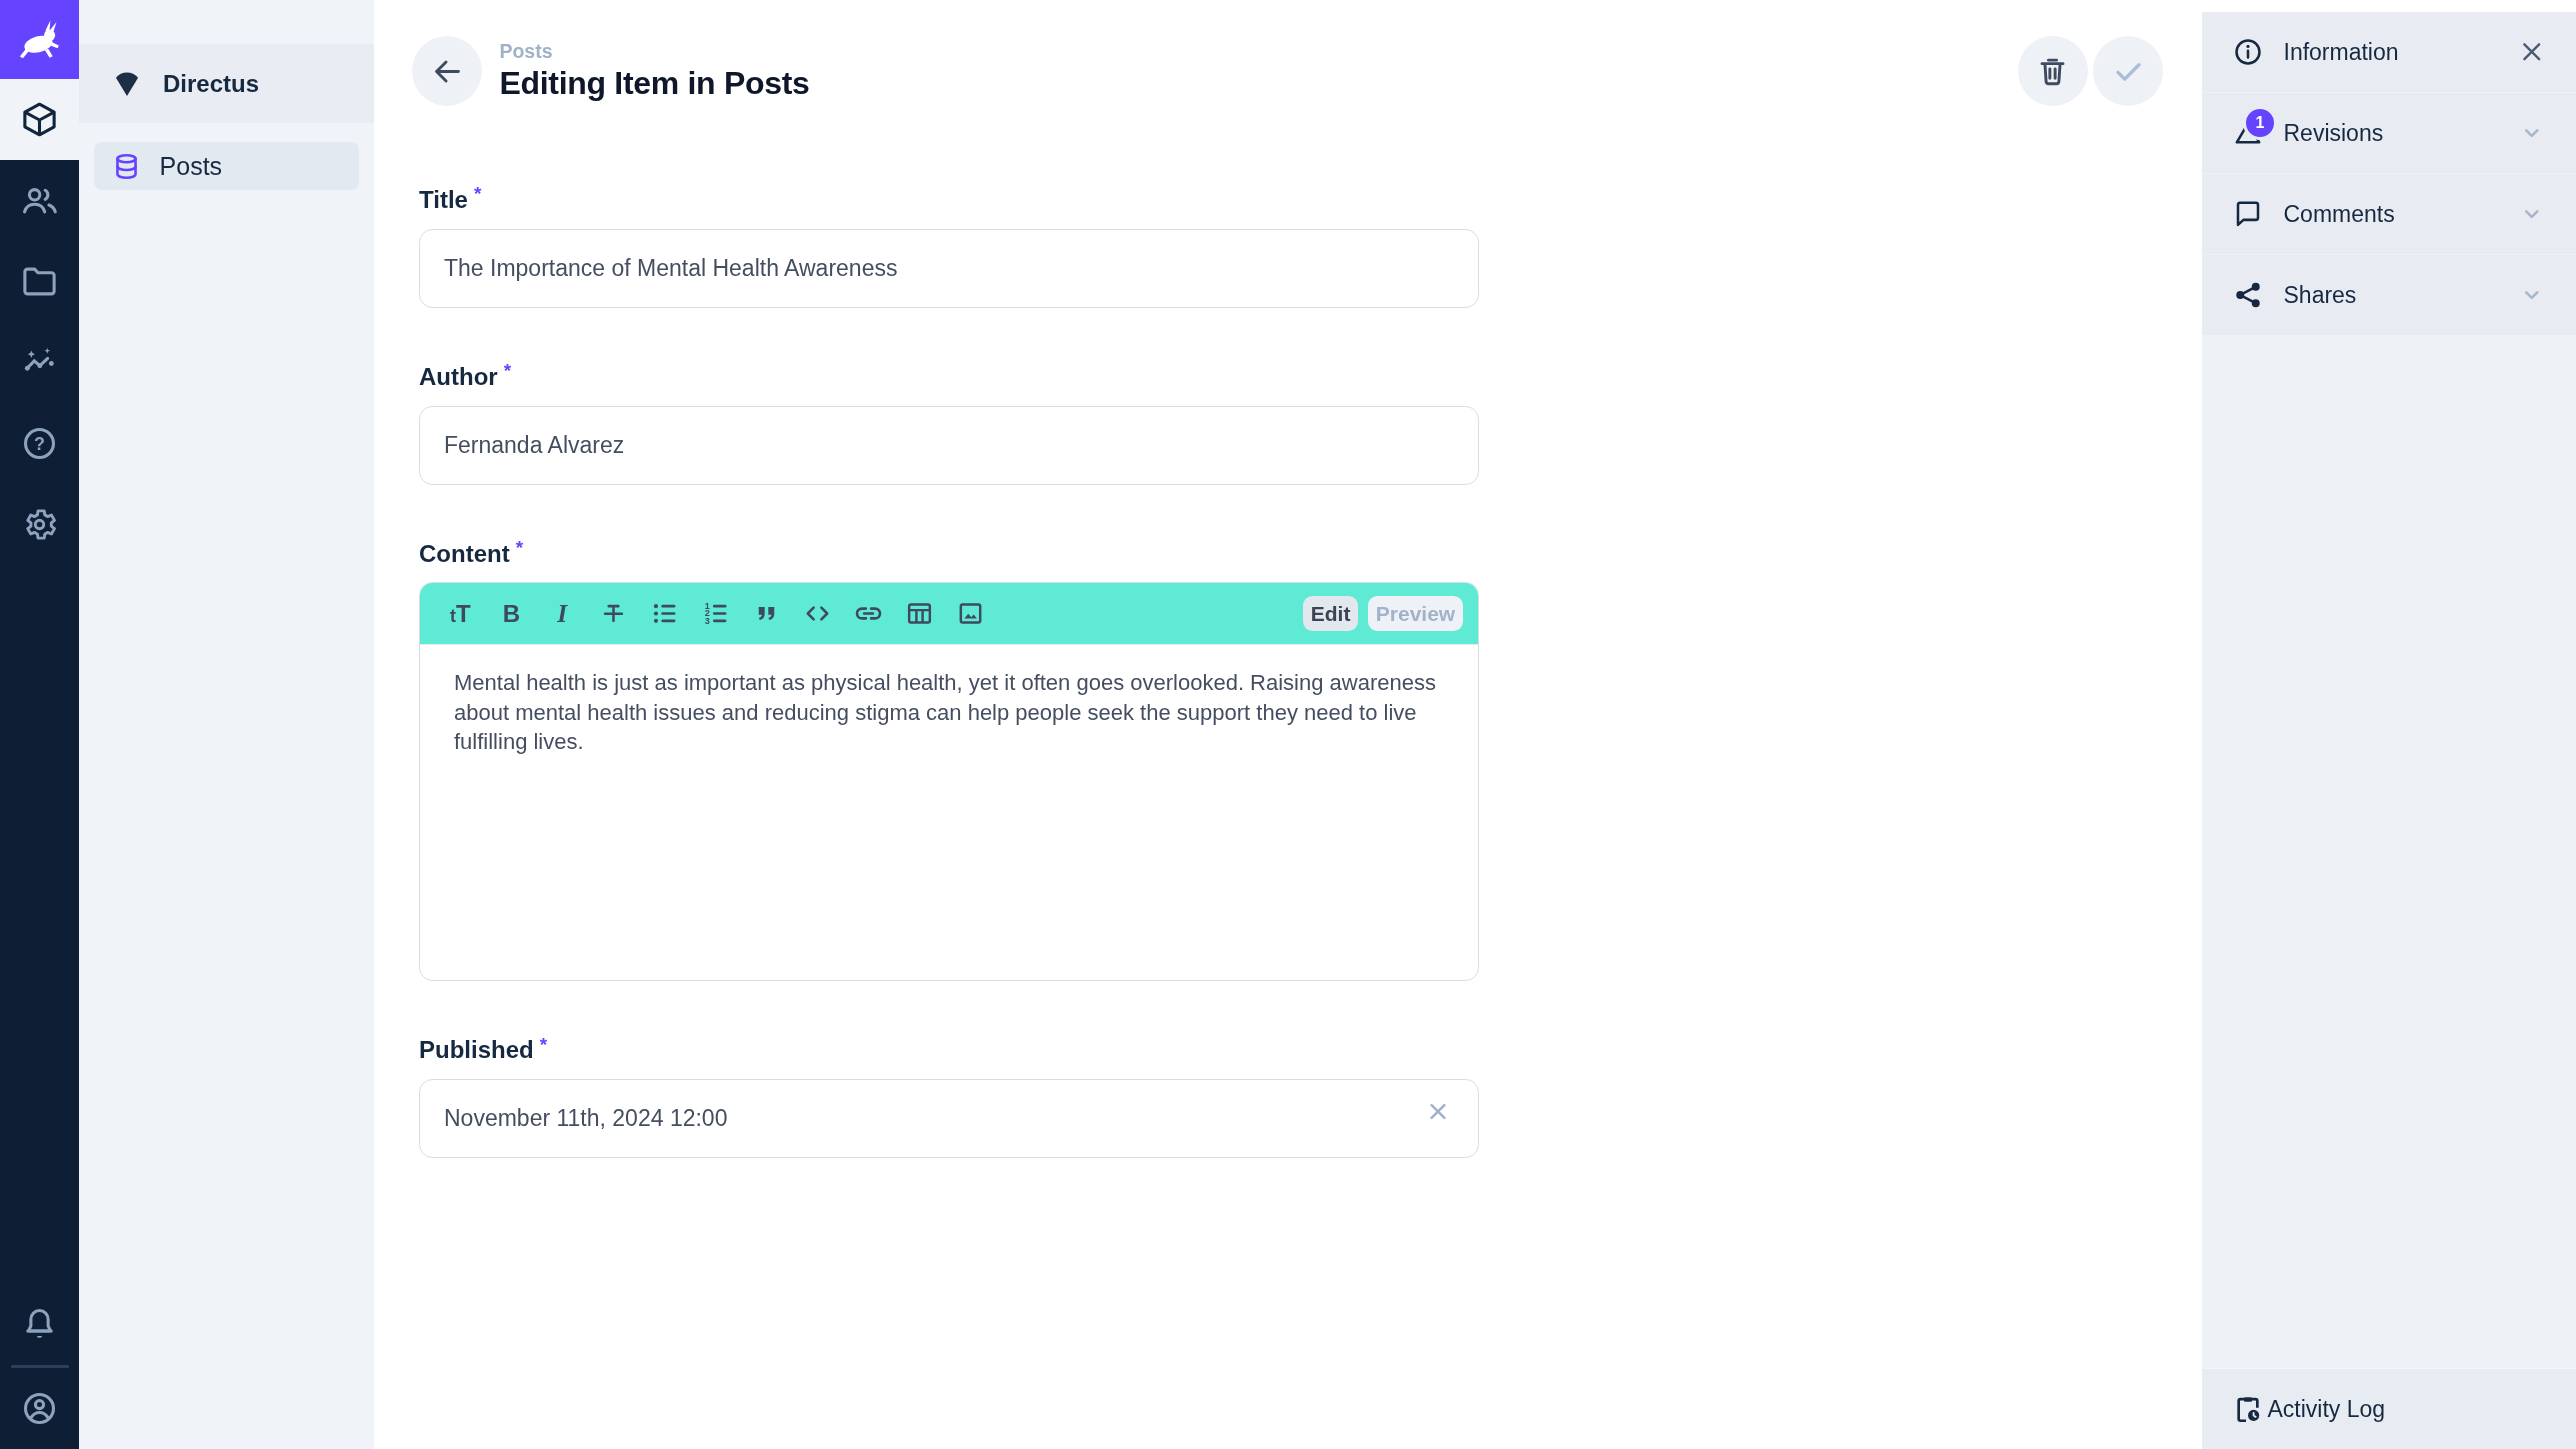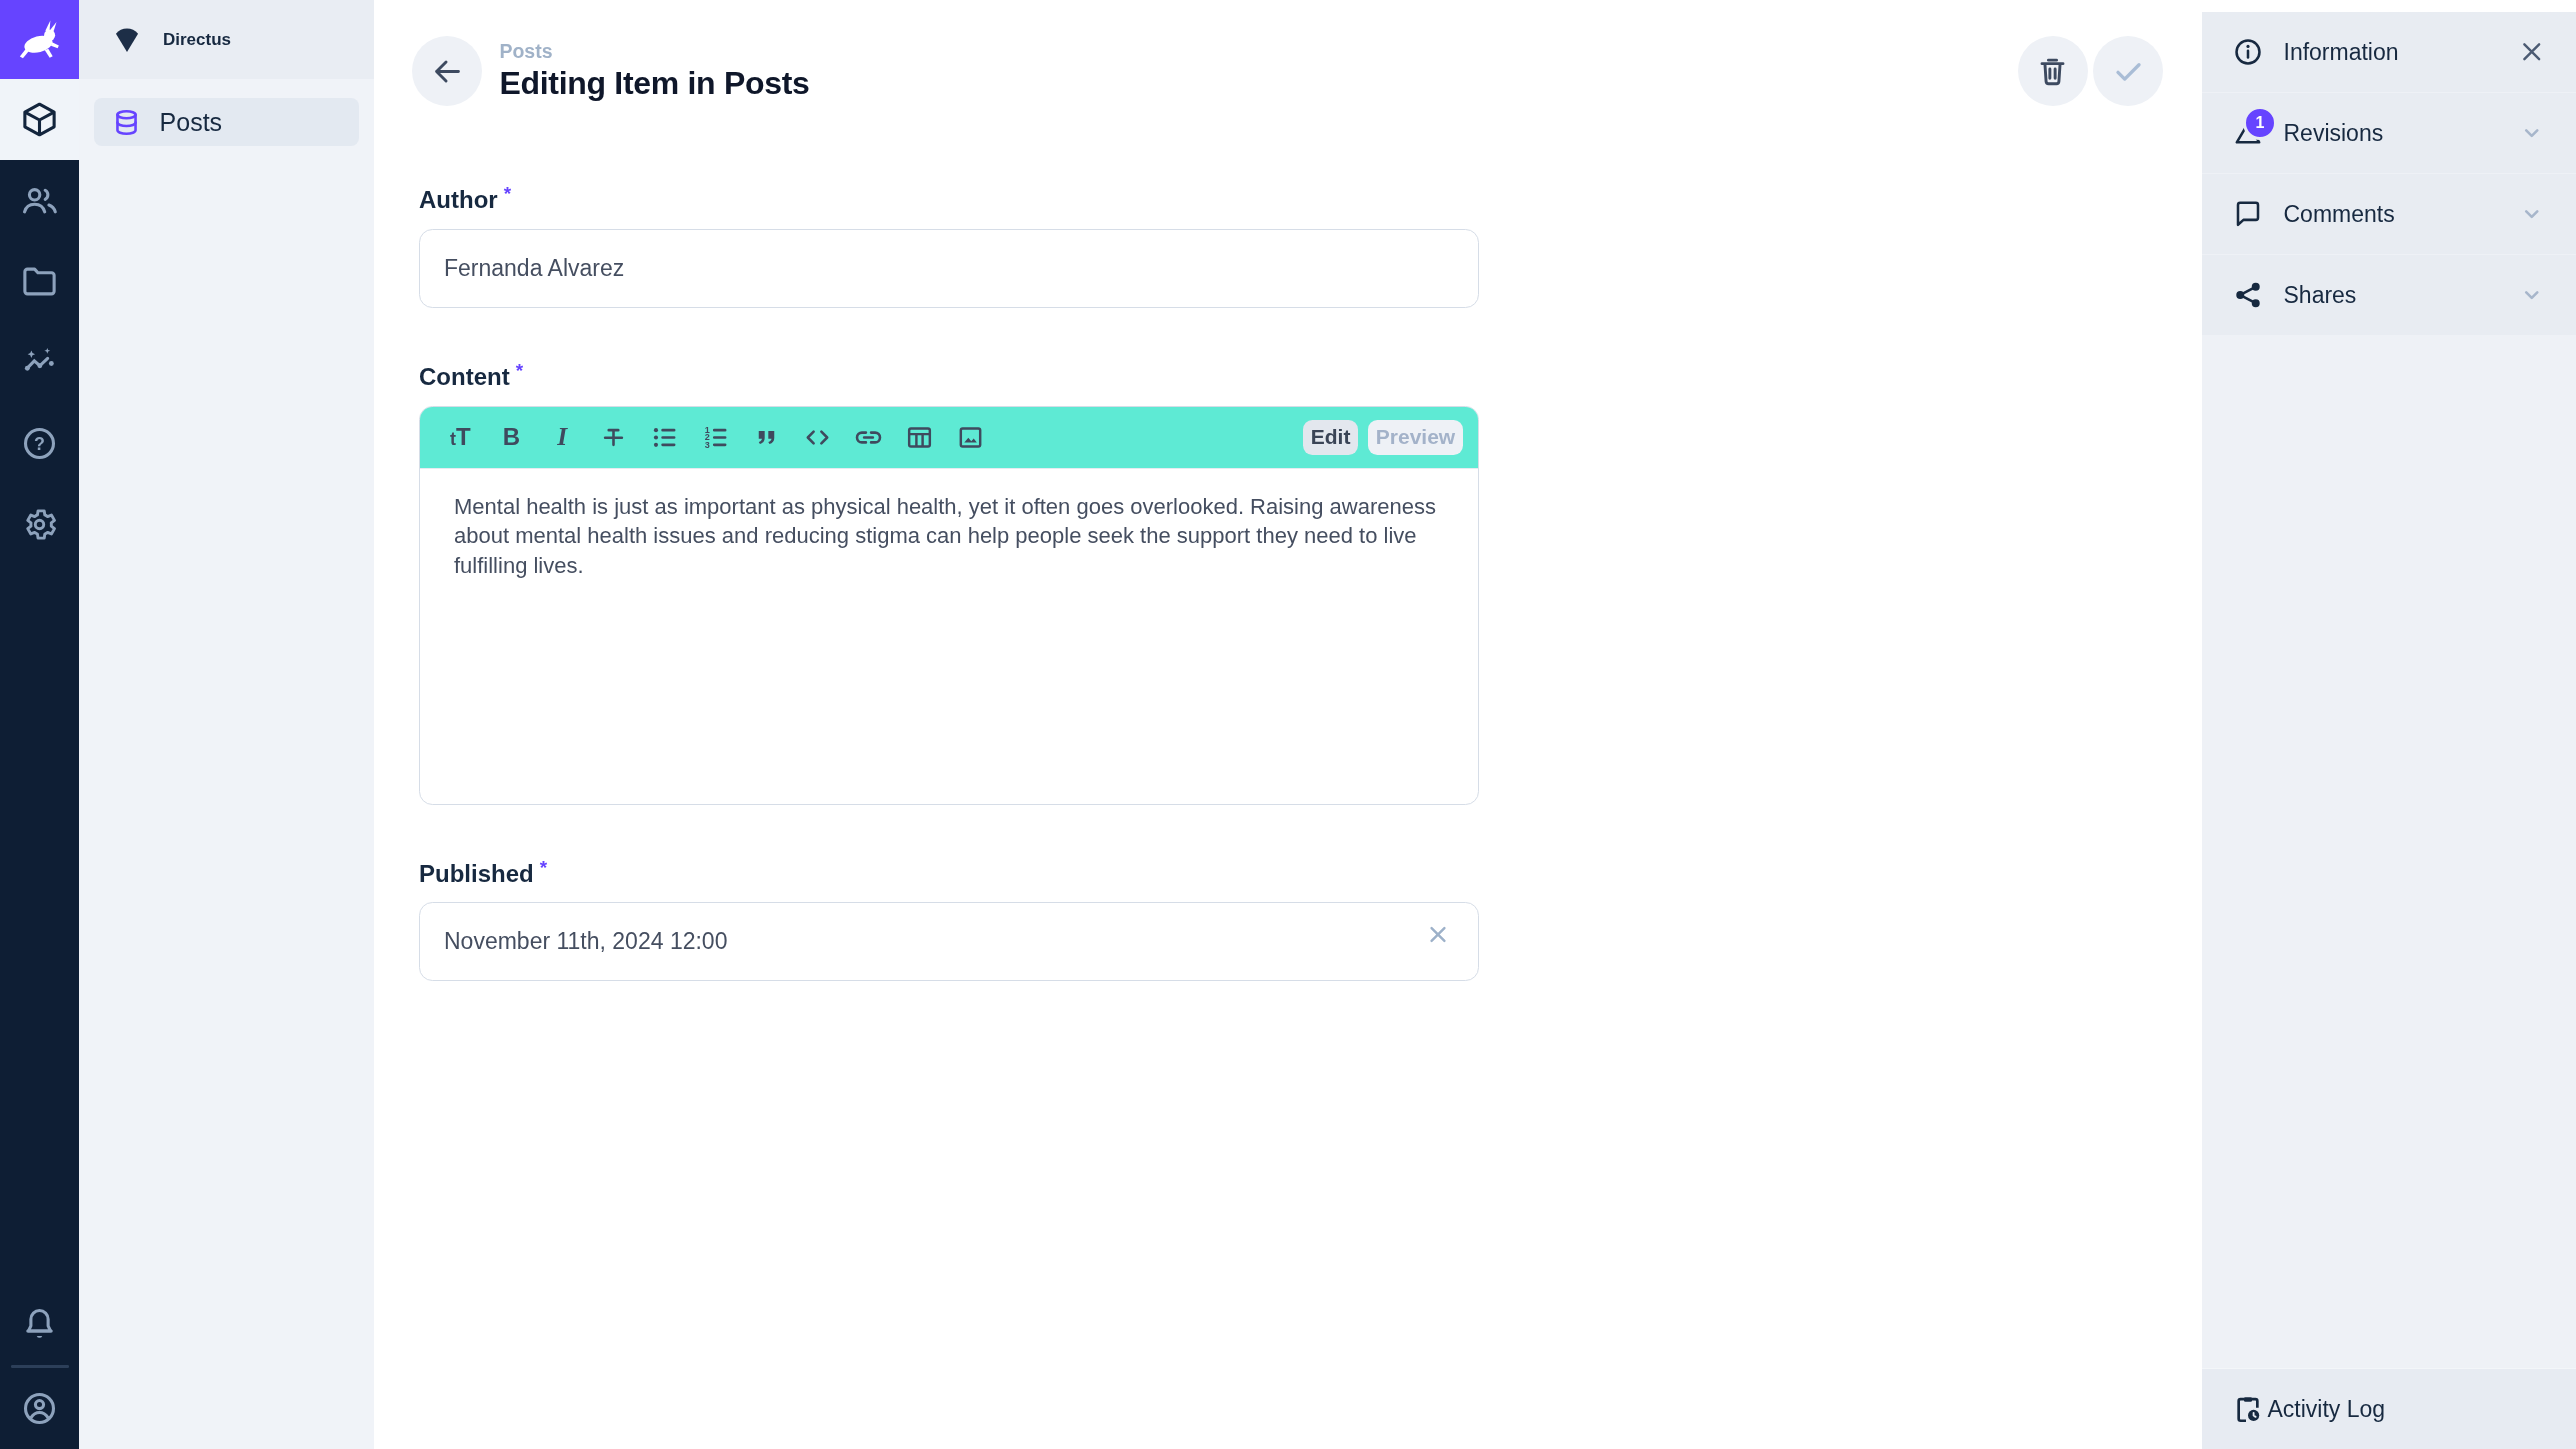--- a/index.html
+++ b/index.html
@@ -19,21 +19,21 @@
   .mod { width:79px; height:81px; display:grid; place-items:center;
     background:none; border:0; color:#8da2bc; cursor:pointer; }
   .mod svg { width:39px; height:39px; }
   .mod.active { background:#f0f4f9; color:#13253d; }
   .mod-spacer { flex:1; }
   .mod-divider { width:58px; height:2.7px; border-radius:1.3px; background:#2c3f59; }
 
   
   .nav { position:absolute; left:79px; top:0; bottom:0; width:295px; background:#f0f3f8; }
   .nav-header { height:79px; background:#e9edf3; display:flex; align-items:center;
-    gap:19px; padding:0 31px; font-size:17px; font-weight:600; color:#172940; cursor:pointer; }
+    gap:19px; padding:0 31px; font-size:24px; font-weight:600; color:#172940; cursor:pointer;margin-top:44px; }
   .nav-header svg { width:34px; height:34px; flex:none; }
   .nav-body { padding:19px 14.8px; }
   .nav-item { height:48px; border-radius:8px; display:flex; align-items:center; gap:17.4px;
     padding:0 17.4px; font-size:25px; font-weight:500; color:#172940; cursor:pointer; }
   .nav-item.active { background:#e3e9f1; }
   .nav-item svg { width:31px; height:31px; color:#6644ff; flex:none; }
 
   
   .main { position:absolute; left:374px; right:374px; top:0; bottom:0; background:#fff; }
   .page-header { display:flex; align-items:center; padding:36px 39px 0 38px; }
@@ -217,20 +217,26 @@
       <button class="circle-btn disabled">
         <svg viewBox="0 0 24 24" fill="none" stroke="currentColor" stroke-width="2.3" stroke-linecap="round" stroke-linejoin="round">
           <path d="m4.8 12.6 4.6 4.6L19.2 7.4"></path>
         </svg>
       </button>
     </div>
   </header>
 
   <div class="form">
 
+    <div class="field">
+      <div class="field-label">
+        <span>Title</span><span class="req">*</span>
+      </div>
+      <input class="text-input" value="The Importance of Mental Health Awareness" style="">
+    </div>
 
     <div class="field">
       <div class="field-label">
         <span>Author</span><span class="req">*</span>
       </div>
       <input class="text-input" value="Fernanda Alvarez" style="">
     </div>
 
     <div class="field">
       <div class="field-label">

